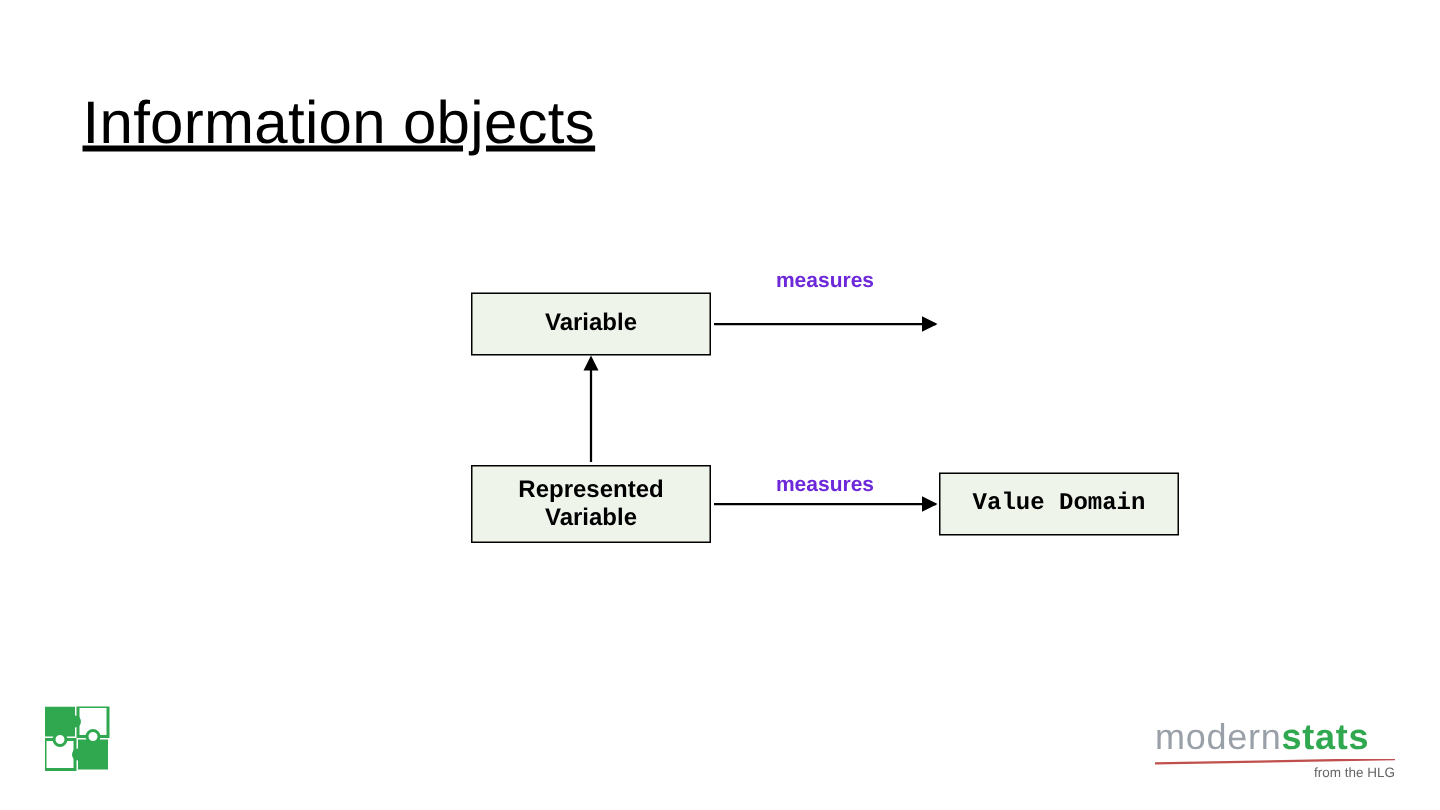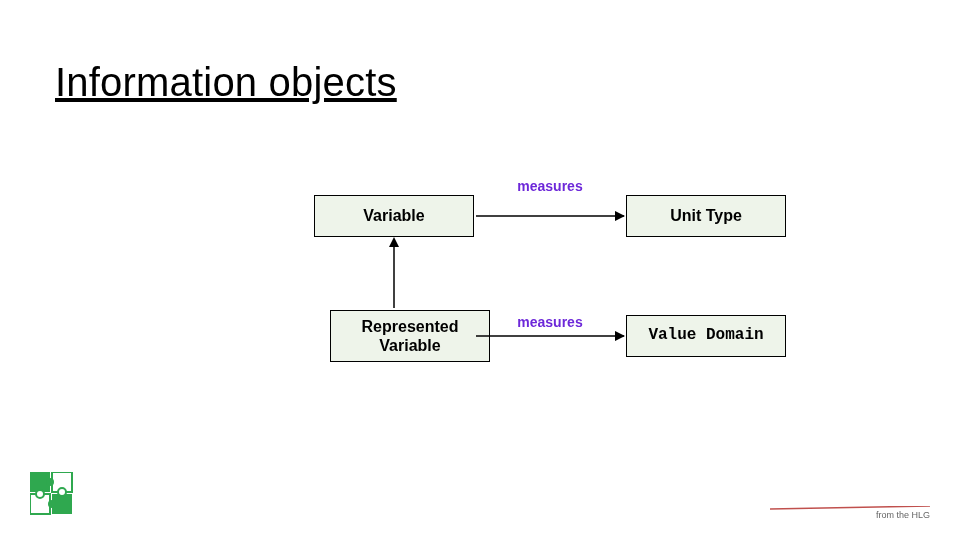--- a/index.html
+++ b/index.html
@@ -20,25 +20,22 @@
 </head>
 <body>
 <div class="slide">
 
 <div class="title">Information objects</div>
 
 <div class="node" style="left:314px; top:195px; width:160px; height:42px;">
   <span>Variable</span>
 </div>
 
-<div class="node" style="left:626px; top:195px; width:160px; height:42px;">
-  <span>Unit Type</span>
-</div>
 
-<div class="node" style="left:314px; top:310px; width:160px; height:52px; white-space: pre-line; margin-left: 16px;">
+<div class="node" style="left:314px; top:310px; width:160px; height:52px; white-space: pre-line;">
   <span>Represented
 Variable</span>
 </div>
 
 <div class="node" style="left:626px; top:315px; width:160px; height:42px;font-family:Liberation Mono, monospace;">
   <span>Value Domain</span>
 </div>
 
 <div class="rel-label" style="left:515px; top:178px; width:70px;">measures</div>
 <div class="rel-label" style="left:515px; top:314px; width:70px;">measures</div>
@@ -71,19 +68,22 @@
     <rect x="0" y="22" width="20" height="20" fill="#fff" stroke="#2fa84f" stroke-width="2"></rect>
     <rect x="22" y="22" width="20" height="20" fill="#2fa84f"></rect>
     <circle cx="20" cy="10" r="4" fill="#2fa84f"></circle>
     <circle cx="32" cy="20" r="4" fill="#fff" stroke="#2fa84f" stroke-width="2"></circle>
     <circle cx="10" cy="22" r="4" fill="#fff" stroke="#2fa84f" stroke-width="2"></circle>
     <circle cx="22" cy="32" r="4" fill="#2fa84f"></circle>
   </svg>
 </div>
 
 <div class="modernstats">
+  <div class="brand">
+    <span class="g1">m</span><span class="g1">odern</span><span class="g2">stats</span>
+  </div>
   <svg width="160" height="6" viewBox="0 0 160 6" style="display:block;">
     <line x1="0" y1="3" x2="160" y2="0" stroke="#c0504d" stroke-width="1.5"></line>
   </svg>
   <div class="sub">from the HLG</div>
 </div>
 
 </div>
 
 </body></html>

